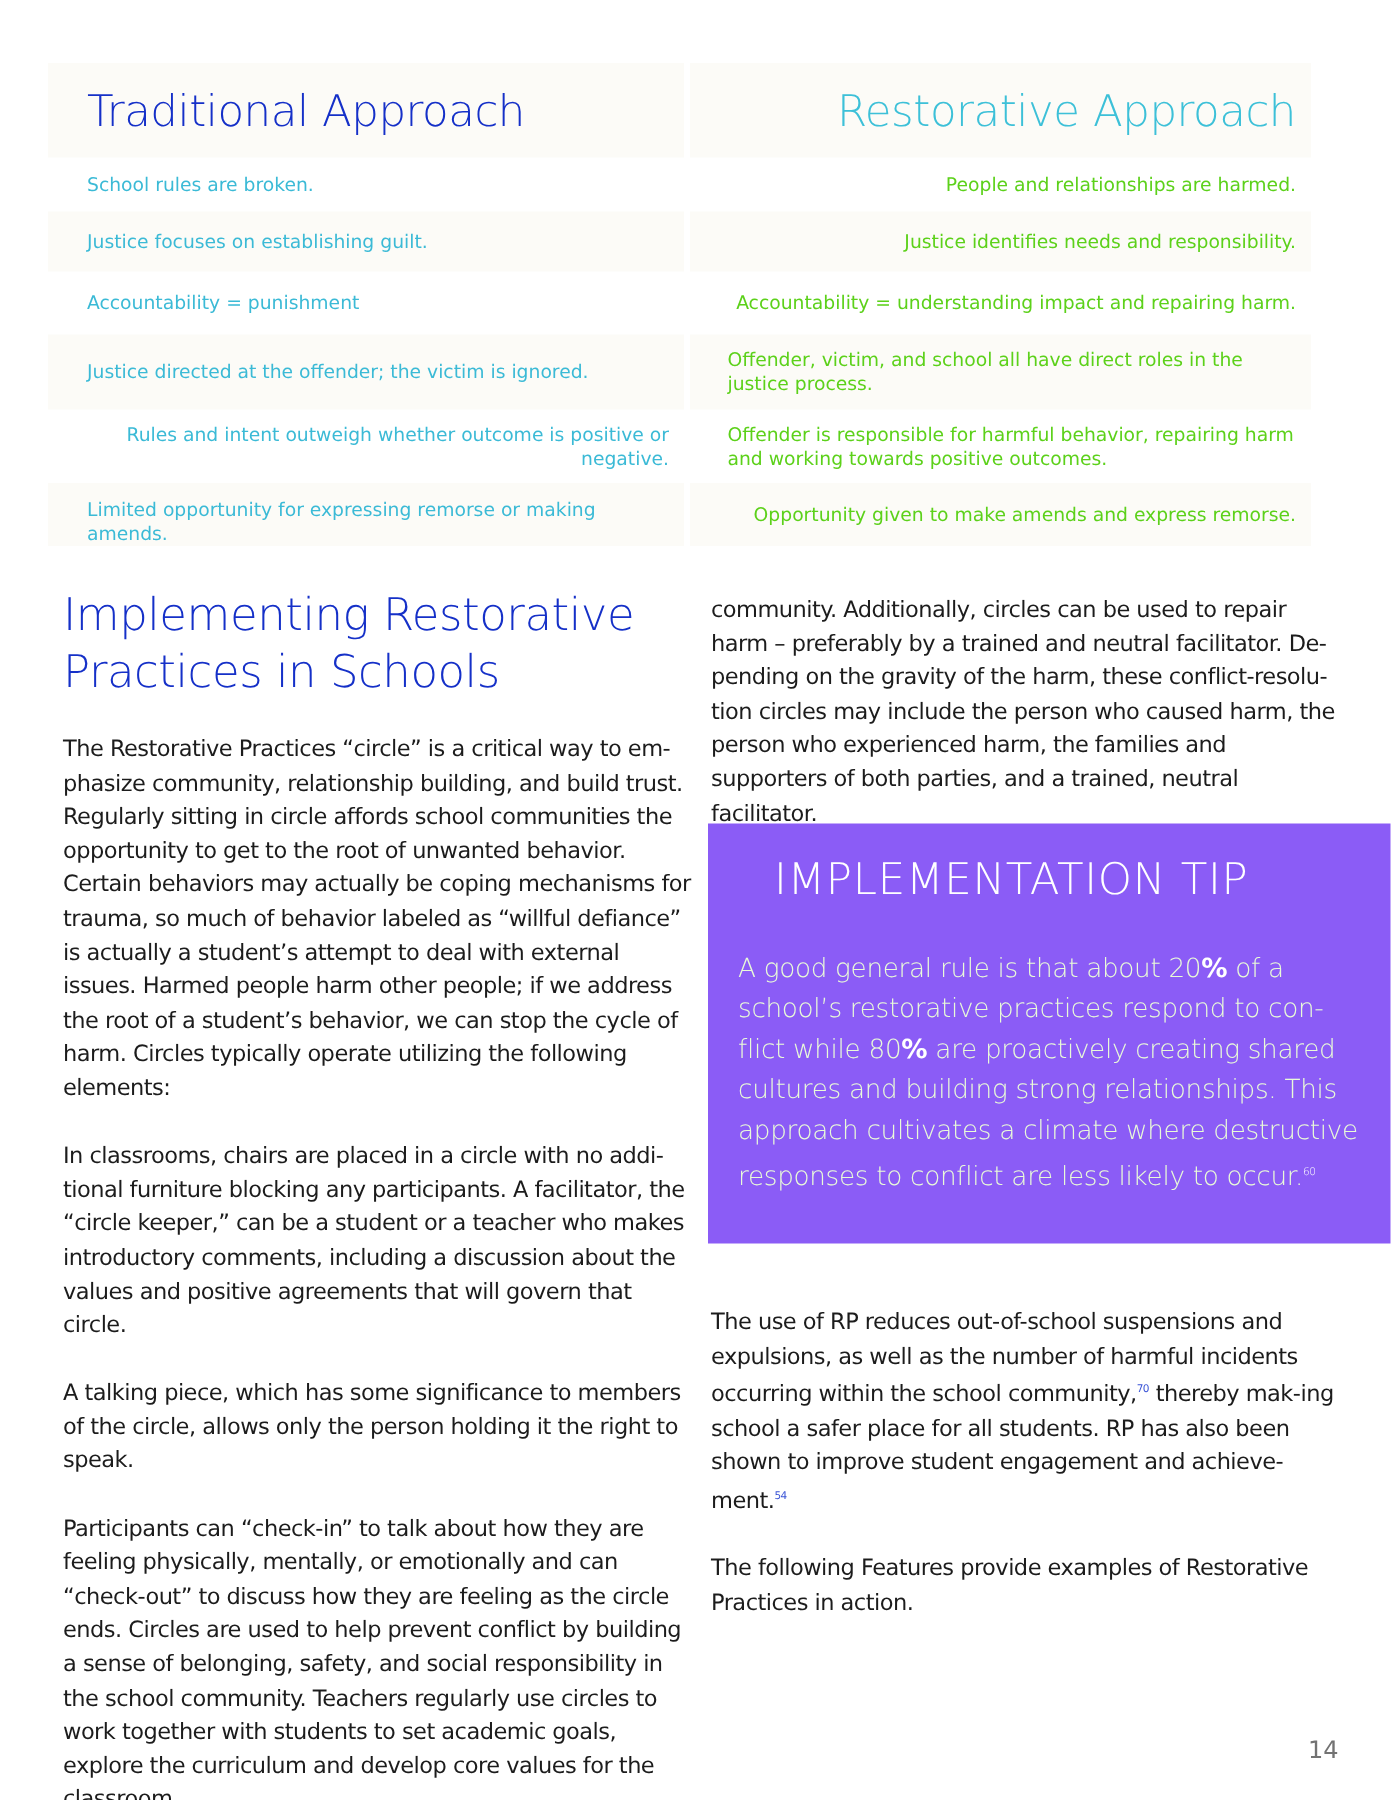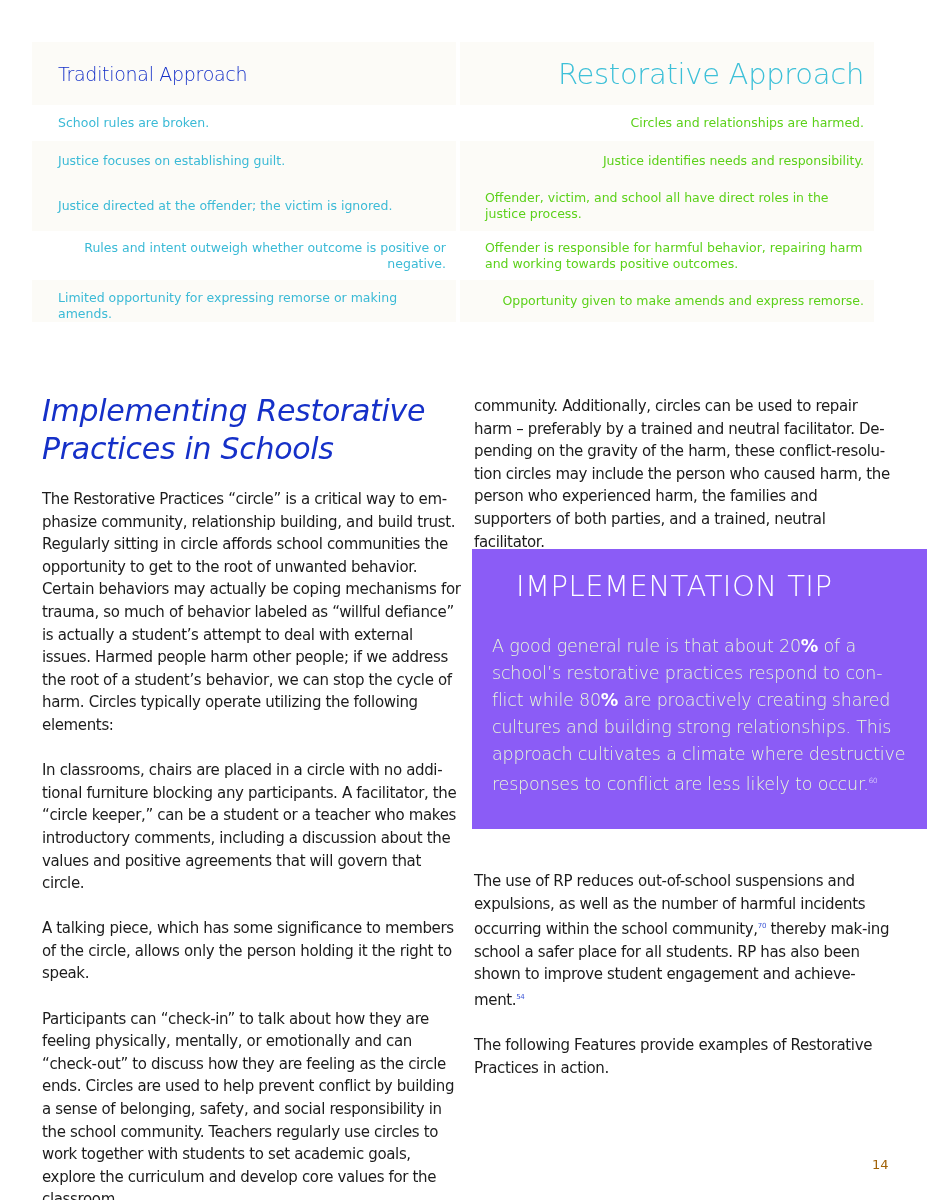--- a/index.html
+++ b/index.html
@@ -6,73 +6,81 @@
   html, body { width: 927px; height: 1200px; background: #ffffff; overflow: hidden; }
   body { position: relative; font-family: "DejaVu Sans", sans-serif; color: #1a1a1a; }
 
   .compare { position: absolute; left: 32px; top: 42px; width: 842px; }
   .crow { display: flex; gap: 4px; }
   .ccell { display: flex; align-items: center; padding-left: 26px; padding-right: 10px; }
   .ccell.left { width: 424px; }
   .ccell.right { width: 414px; padding-left: 25px; justify-content: flex-end; }
   .crow.shade .ccell { background: #fcfbf7; }
   .crow.head .ccell { height: 63px; }
-  .head-left { color: #1530c8; font-size: 19px; font-weight: 300; letter-spacing: -0.3px; }
+  .head-left { color: #1530c8; font-size: 29px; font-weight: 300; letter-spacing: -0.3px; }
   .head-right { color: #3dc0d8; font-size: 29px; font-weight: 300; letter-spacing: -0.3px; }
   .tl { color: #3bbad6; font-size: 12.5px; line-height: 16px; }
   .tr { color: #5cd11a; font-size: 12.5px; line-height: 16px; }
 
   .h2 { position: absolute; left: 42px; top: 392px; width: 420px; color: #1530c8;
-        font-size: 30px; line-height: 38px; font-weight: 300; letter-spacing: -0.3px; font-style: italic; }
+        font-size: 30px; line-height: 38px; font-weight: 300; letter-spacing: -0.3px; }
 
   .body-text { font-size: 15px; line-height: 22.6px; color: #1c1c1c; letter-spacing: -0.35px; }
   .col-left { position: absolute; left: 42px; top: 488px; width: 420px; }
   .col-left p { margin-bottom: 22.6px; }
   .col-right-top { position: absolute; left: 474px; top: 395px; width: 420px; }
   .col-right-bot { position: absolute; left: 474px; top: 870px; width: 420px; }
   .col-right-bot p { margin-bottom: 22.6px; }
   sup.fn { color: #3b55d6; font-size: 7px; vertical-align: 6px; }
 
   .tip { position: absolute; left: 472px; top: 549px; width: 458px; height: 280px; background: #8b5cf6; }
   .tip-title { position: absolute; left: 44px; top: 20px; color: #ffffff; font-size: 29px;
                letter-spacing: 0.5px; font-weight: 300; }
   .tip-body { position: absolute; left: 20px; top: 84px; width: 420px; color: #e9fbd8;
               font-size: 17.5px; line-height: 27px; letter-spacing: -0.2px; font-weight: 300; }
   .tip-body b { color: #ffffff; font-weight: bold; }
   .tip-body sup { font-size: 7px; vertical-align: 7px; color: #ffffff; }
 
-  .page-num { position: absolute; left: 872px; top: 1157px; color: #a16207; font-size: 13px; }
+  .page-num { position: absolute; left: 872px; top: 1157px; color: #737373; font-size: 16px; }
 </style>
 </head>
 <body>
 
 <div class="compare">
   <div class="crow head shade">
     <div class="ccell left">
       <span class="head-left">Traditional Approach</span>
     </div>
     <div class="ccell right">
       <span class="head-right">Restorative Approach</span>
     </div>
   </div>
   <div id="rows">
       <div class="crow">
         <div class="ccell left" style="height: 36px; align-items: center;">
           <span class="tl">School rules are broken.</span>
         </div>
         <div class="ccell right" style="height: 36px;">
-          <span class="tr">Circles and relationships are harmed.</span>
+          <span class="tr">People and relationships are harmed.</span>
         </div>
       </div>
       <div class="crow shade">
         <div class="ccell left" style="height: 40px;">
           <span class="tl">Justice focuses on establishing guilt.</span>
         </div>
         <div class="ccell right" style="height: 40px;">
           <span class="tr">Justice identifies needs and responsibility.</span>
+        </div>
+      </div>
+      <div class="crow">
+        <div class="ccell left" style="height: 42px;">
+          <span class="tl">Accountability = punishment</span>
+        </div>
+        <div class="ccell right" style="height: 42px;">
+          <span class="tr">Accountability = understanding impact and repairing harm.</span>
         </div>
       </div>
       <div class="crow shade">
         <div class="ccell left" style="height: 50px;">
           <span class="tl">Justice directed at the offender; the victim is ignored.</span>
         </div>
         <div class="ccell right" style="height: 50px;">
           <span class="tr">Offender, victim, and school all have direct roles in the justice process.</span>
         </div>
       </div>

